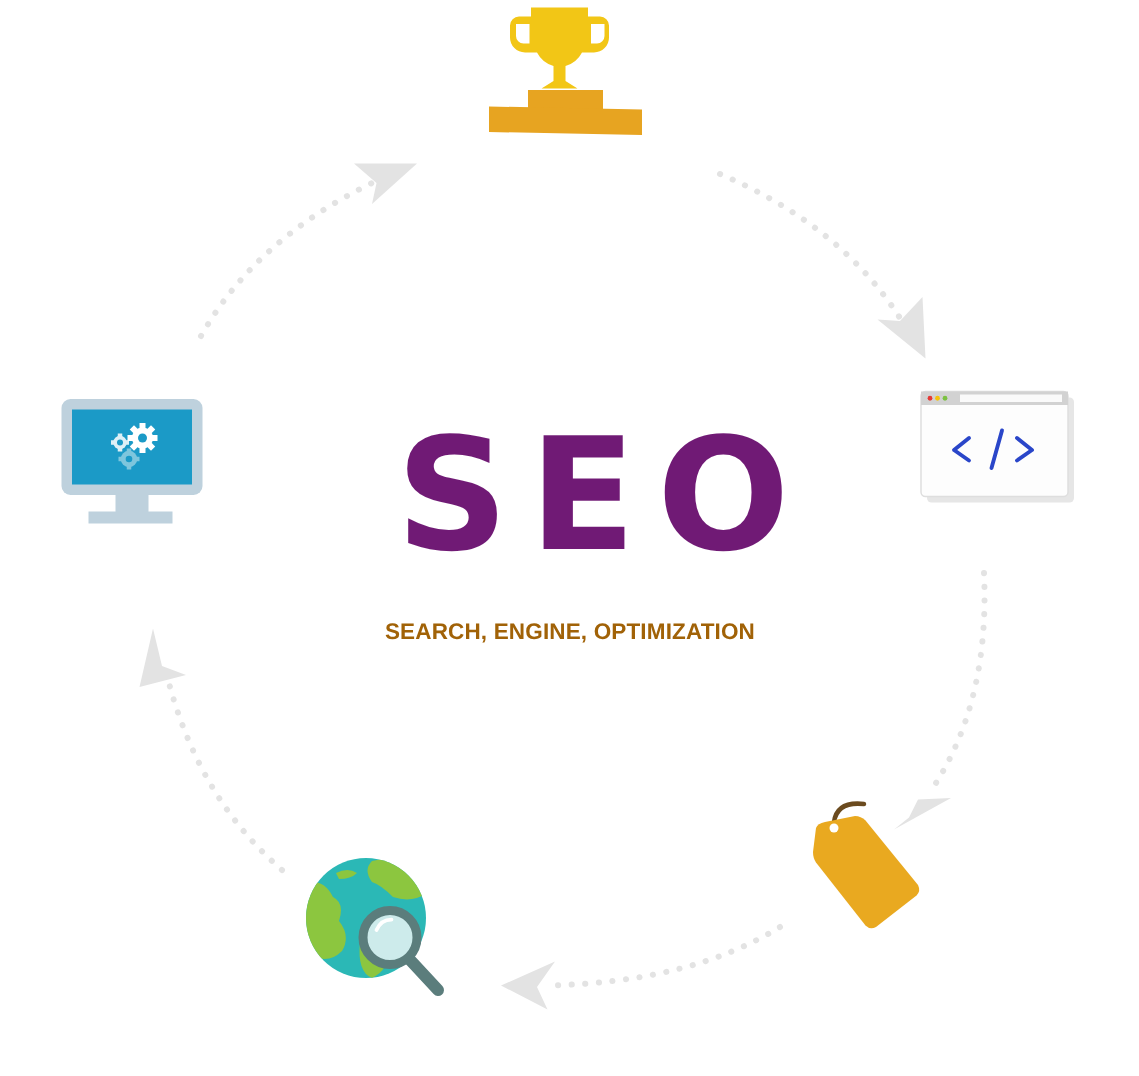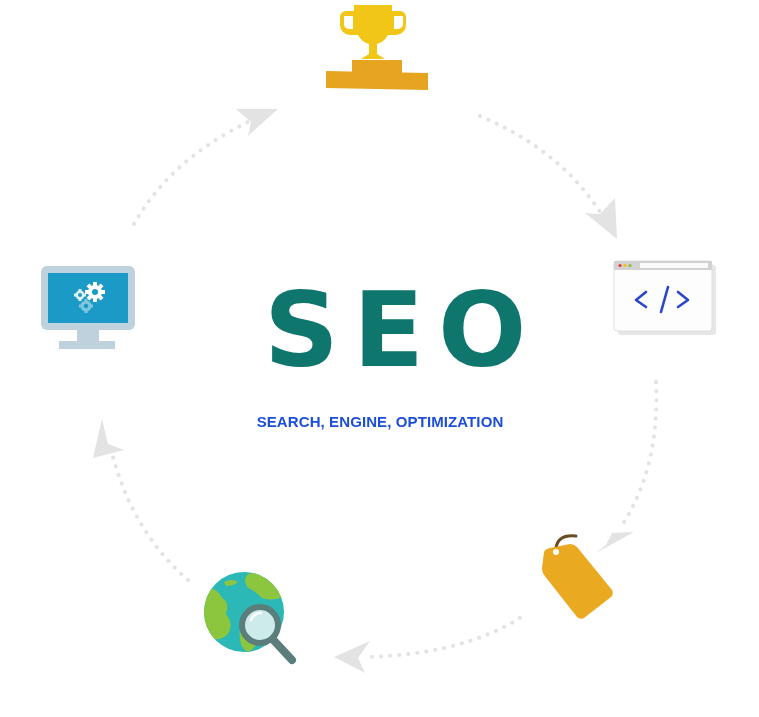--- a/index.html
+++ b/index.html
@@ -1,25 +1,25 @@
 <!DOCTYPE html>
 <html><head>
 <meta charset="utf-8">
 <style>
   html, body { margin: 0; padding: 0; background: #ffffff; }
   body { width: 759px; height: 717px; position: relative; overflow: hidden; font-family: "Liberation Sans", "DejaVu Sans", sans-serif; }
   .layer { position: absolute; left: 0; top: 0; width: 759px; height: 717px; }
   .title {
     position: absolute; left: 250px; top: 278px; width: 260px; text-align: center;
-    color: #0f766e; font-family: "DejaVu Sans", "Liberation Sans", sans-serif; font-weight: bold;
+    color: #701a75; font-family: "DejaVu Sans", "Liberation Sans", sans-serif; font-weight: bold;
     font-size: 104px; line-height: 104px; letter-spacing: 14px; padding-left: 14px;
   }
   .subtitle {
     position: absolute; left: 230px; top: 413px; width: 300px; text-align: center;
-    color: #1d4ed8; font-family: "Liberation Sans", sans-serif; font-weight: bold; font-size: 15px; letter-spacing: 0.1px;
+    color: #a16207; font-family: "Liberation Sans", sans-serif; font-weight: bold; font-size: 15px; letter-spacing: 0.1px;
   }
   .icon { position: absolute; }
 </style>
 </head>
 <body>
 
 <svg class="layer" viewBox="0 0 759 717">
   <g fill="none" stroke="#e3e3e3" stroke-width="4" stroke-linecap="round" stroke-dasharray="0.1 9">
     <path d="M134 224 Q170 160 248 122"></path>
     <path d="M480 116 Q560 150 600 212"></path>

